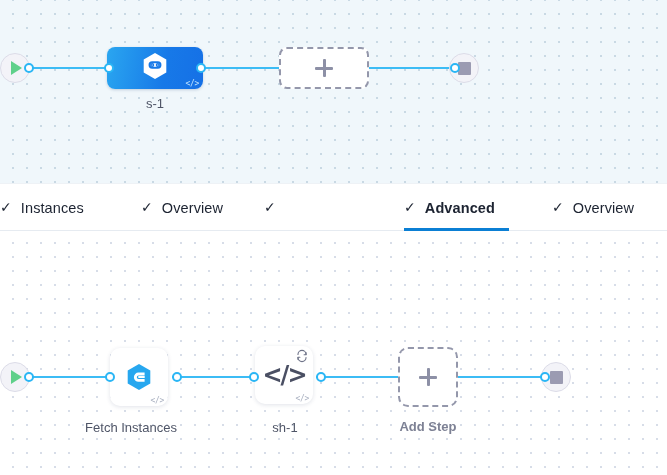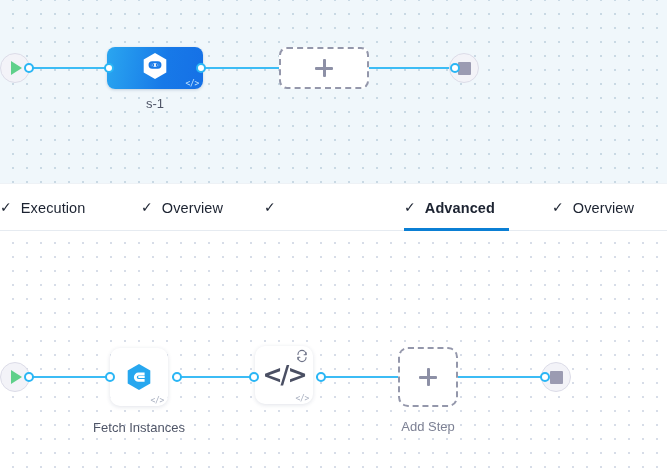--- a/index.html
+++ b/index.html
@@ -168,21 +168,21 @@
 
     <div class="endpoint" style="left:450px;top:63px;"></div>
     <div class="terminal" style="left:449px;top:53px;">
       <div class="stop-sq"></div>
     </div>
   </div>
 
   <div class="tabbar">
     <div class="tab" style="left:0px;">
       <span class="check">✓</span>
-      <span>Execution</span>
+      <span>Instances</span>
     </div>
     <div class="tab" style="left:141px;">
       <span class="check">✓</span>
       <span>Overview</span>
     </div>
     <div class="tab" style="left:264px;">
       <span class="check">✓</span>
     </div>
     <div class="tab active" style="left:404px;padding-right:14px;">
       <span class="check">✓</span>
@@ -212,41 +212,42 @@
       <span class="stepicon">
         <svg width="26" height="28" viewBox="0 0 26 28" aria-hidden="true">
           <path d="M13 0.9 L24.3 7.4 L24.3 20.6 L13 27.1 L1.7 20.6 L1.7 7.4 Z" fill="#27a7ef"></path>
           <path d="M18.6 9.6 h-6.1 a4.6 4.6 0 0 0 0 9.2 h6.1 v-2.9 h-6.1 a1.7 1.7 0 0 1 0 -3.4 h6.1 z" fill="#ffffff"></path>
           <rect x="12.3" y="13.0" width="6.4" height="2.0" fill="#ffffff"></rect>
         </svg>
       </span>
       <span class="corner-code on-white">&lt;/&gt;</span>
     </div>
     <div class="endpoint" style="left:172px;top:140px;"></div>
-    <div class="nlabel" style="left:64px;top:188px;width:150px;">Fetch Instances</div>
+    <div class="nlabel" style="left:56px;top:188px;width:150px;">Fetch Instances</div>
 
     <div class="endpoint" style="left:249px;top:140px;"></div>
     <div class="step-card" style="left:255px;top:114px;">
       <span class="loop-badge">
         <svg width="14" height="14" viewBox="0 0 16 16" aria-hidden="true">
           <path d="M3.4 6.2 A4.6 4.6 0 0 1 12.6 6.2" fill="none" stroke="#6f7489" stroke-width="1.3" stroke-linecap="round"></path>
           <path d="M12.6 9.8 A4.6 4.6 0 0 1 3.4 9.8" fill="none" stroke="#6f7489" stroke-width="1.3" stroke-linecap="round"></path>
           <path d="M12.6 4.2 L12.6 6.6 L10.4 6.6" fill="none" stroke="#6f7489" stroke-width="1.3" stroke-linecap="round" stroke-linejoin="round"></path>
           <path d="M3.4 11.8 L3.4 9.4 L5.6 9.4" fill="none" stroke="#6f7489" stroke-width="1.3" stroke-linecap="round" stroke-linejoin="round"></path>
         </svg>
       </span>
       <span class="stepicon code-glyph">&lt;/&gt;</span>
       <span class="corner-code on-white">&lt;/&gt;</span>
     </div>
     <div class="endpoint" style="left:316px;top:140px;"></div>
+    <div class="nlabel" style="left:230px;top:188px;width:110px;">sh-1</div>
 
     <div class="add-node add-step" style="left:398px;top:115px;">
       <span class="plus"></span>
     </div>
-    <div class="nlabel muted" style="left:374px;top:187px;width:108px;">Add Step</div>
+    <div class="nlabel muted" style="left:374px;top:187px;width:108px;font-weight:bold;">Add Step</div>
 
     <div class="endpoint" style="left:540px;top:140px;"></div>
     <div class="terminal" style="left:541px;top:130px;">
       <div class="stop-sq"></div>
     </div>
   </div>
 
 </div>
 
 </body></html>

